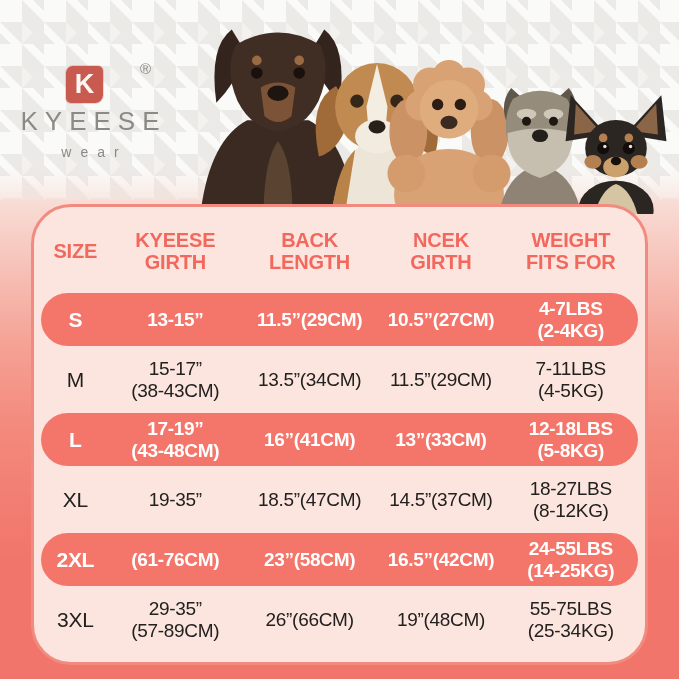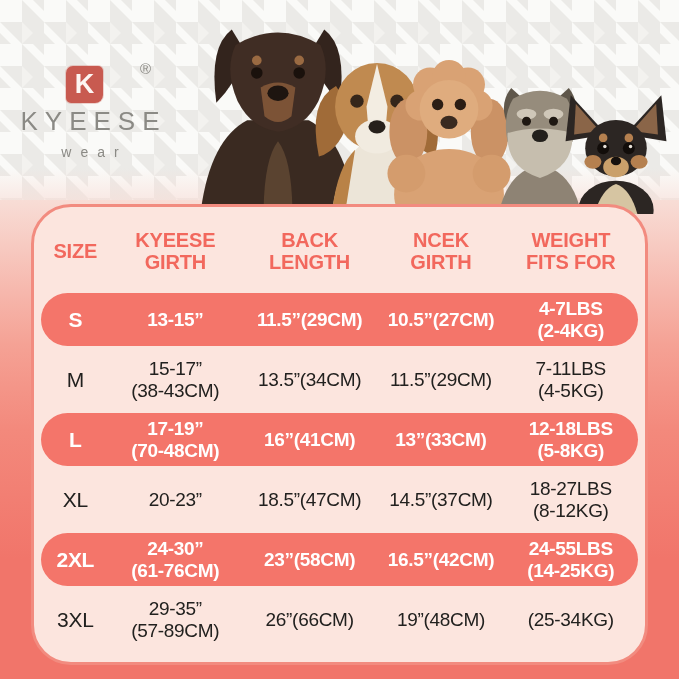--- a/index.html
+++ b/index.html
@@ -211,65 +211,65 @@
         <div class="cell">
           <span class="ln">7-11LBS</span>
           <span class="ln">(4-5KG)</span>
         </div>
       </div>
 
       <div class="row hl">
         <div class="cell size">L</div>
         <div class="cell">
           <span class="ln">17-19”</span>
-          <span class="ln">(70-48CM)</span>
+          <span class="ln">(43-48CM)</span>
         </div>
         <div class="cell">16”(41CM)</div>
         <div class="cell">13”(33CM)</div>
         <div class="cell">
           <span class="ln">12-18LBS</span>
           <span class="ln">(5-8KG)</span>
         </div>
       </div>
 
       <div class="row">
         <div class="cell size">XL</div>
         <div class="cell">
-          <span class="ln">20-23”</span>
+          <span class="ln">19-35”</span>
         </div>
         <div class="cell">18.5”(47CM)</div>
         <div class="cell">14.5”(37CM)</div>
         <div class="cell">
           <span class="ln">18-27LBS</span>
           <span class="ln">(8-12KG)</span>
         </div>
       </div>
 
       <div class="row hl">
         <div class="cell size">2XL</div>
         <div class="cell">
-          <span class="ln">24-30”</span>
           <span class="ln">(61-76CM)</span>
         </div>
         <div class="cell">23”(58CM)</div>
         <div class="cell">16.5”(42CM)</div>
         <div class="cell">
           <span class="ln">24-55LBS</span>
           <span class="ln">(14-25KG)</span>
         </div>
       </div>
 
       <div class="row">
         <div class="cell size">3XL</div>
         <div class="cell">
           <span class="ln">29-35”</span>
           <span class="ln">(57-89CM)</span>
         </div>
         <div class="cell">26”(66CM)</div>
         <div class="cell">19”(48CM)</div>
         <div class="cell">
+          <span class="ln">55-75LBS</span>
           <span class="ln">(25-34KG)</span>
         </div>
       </div>
 
     </div>
   </div>
 </div>
 
 </body></html>

